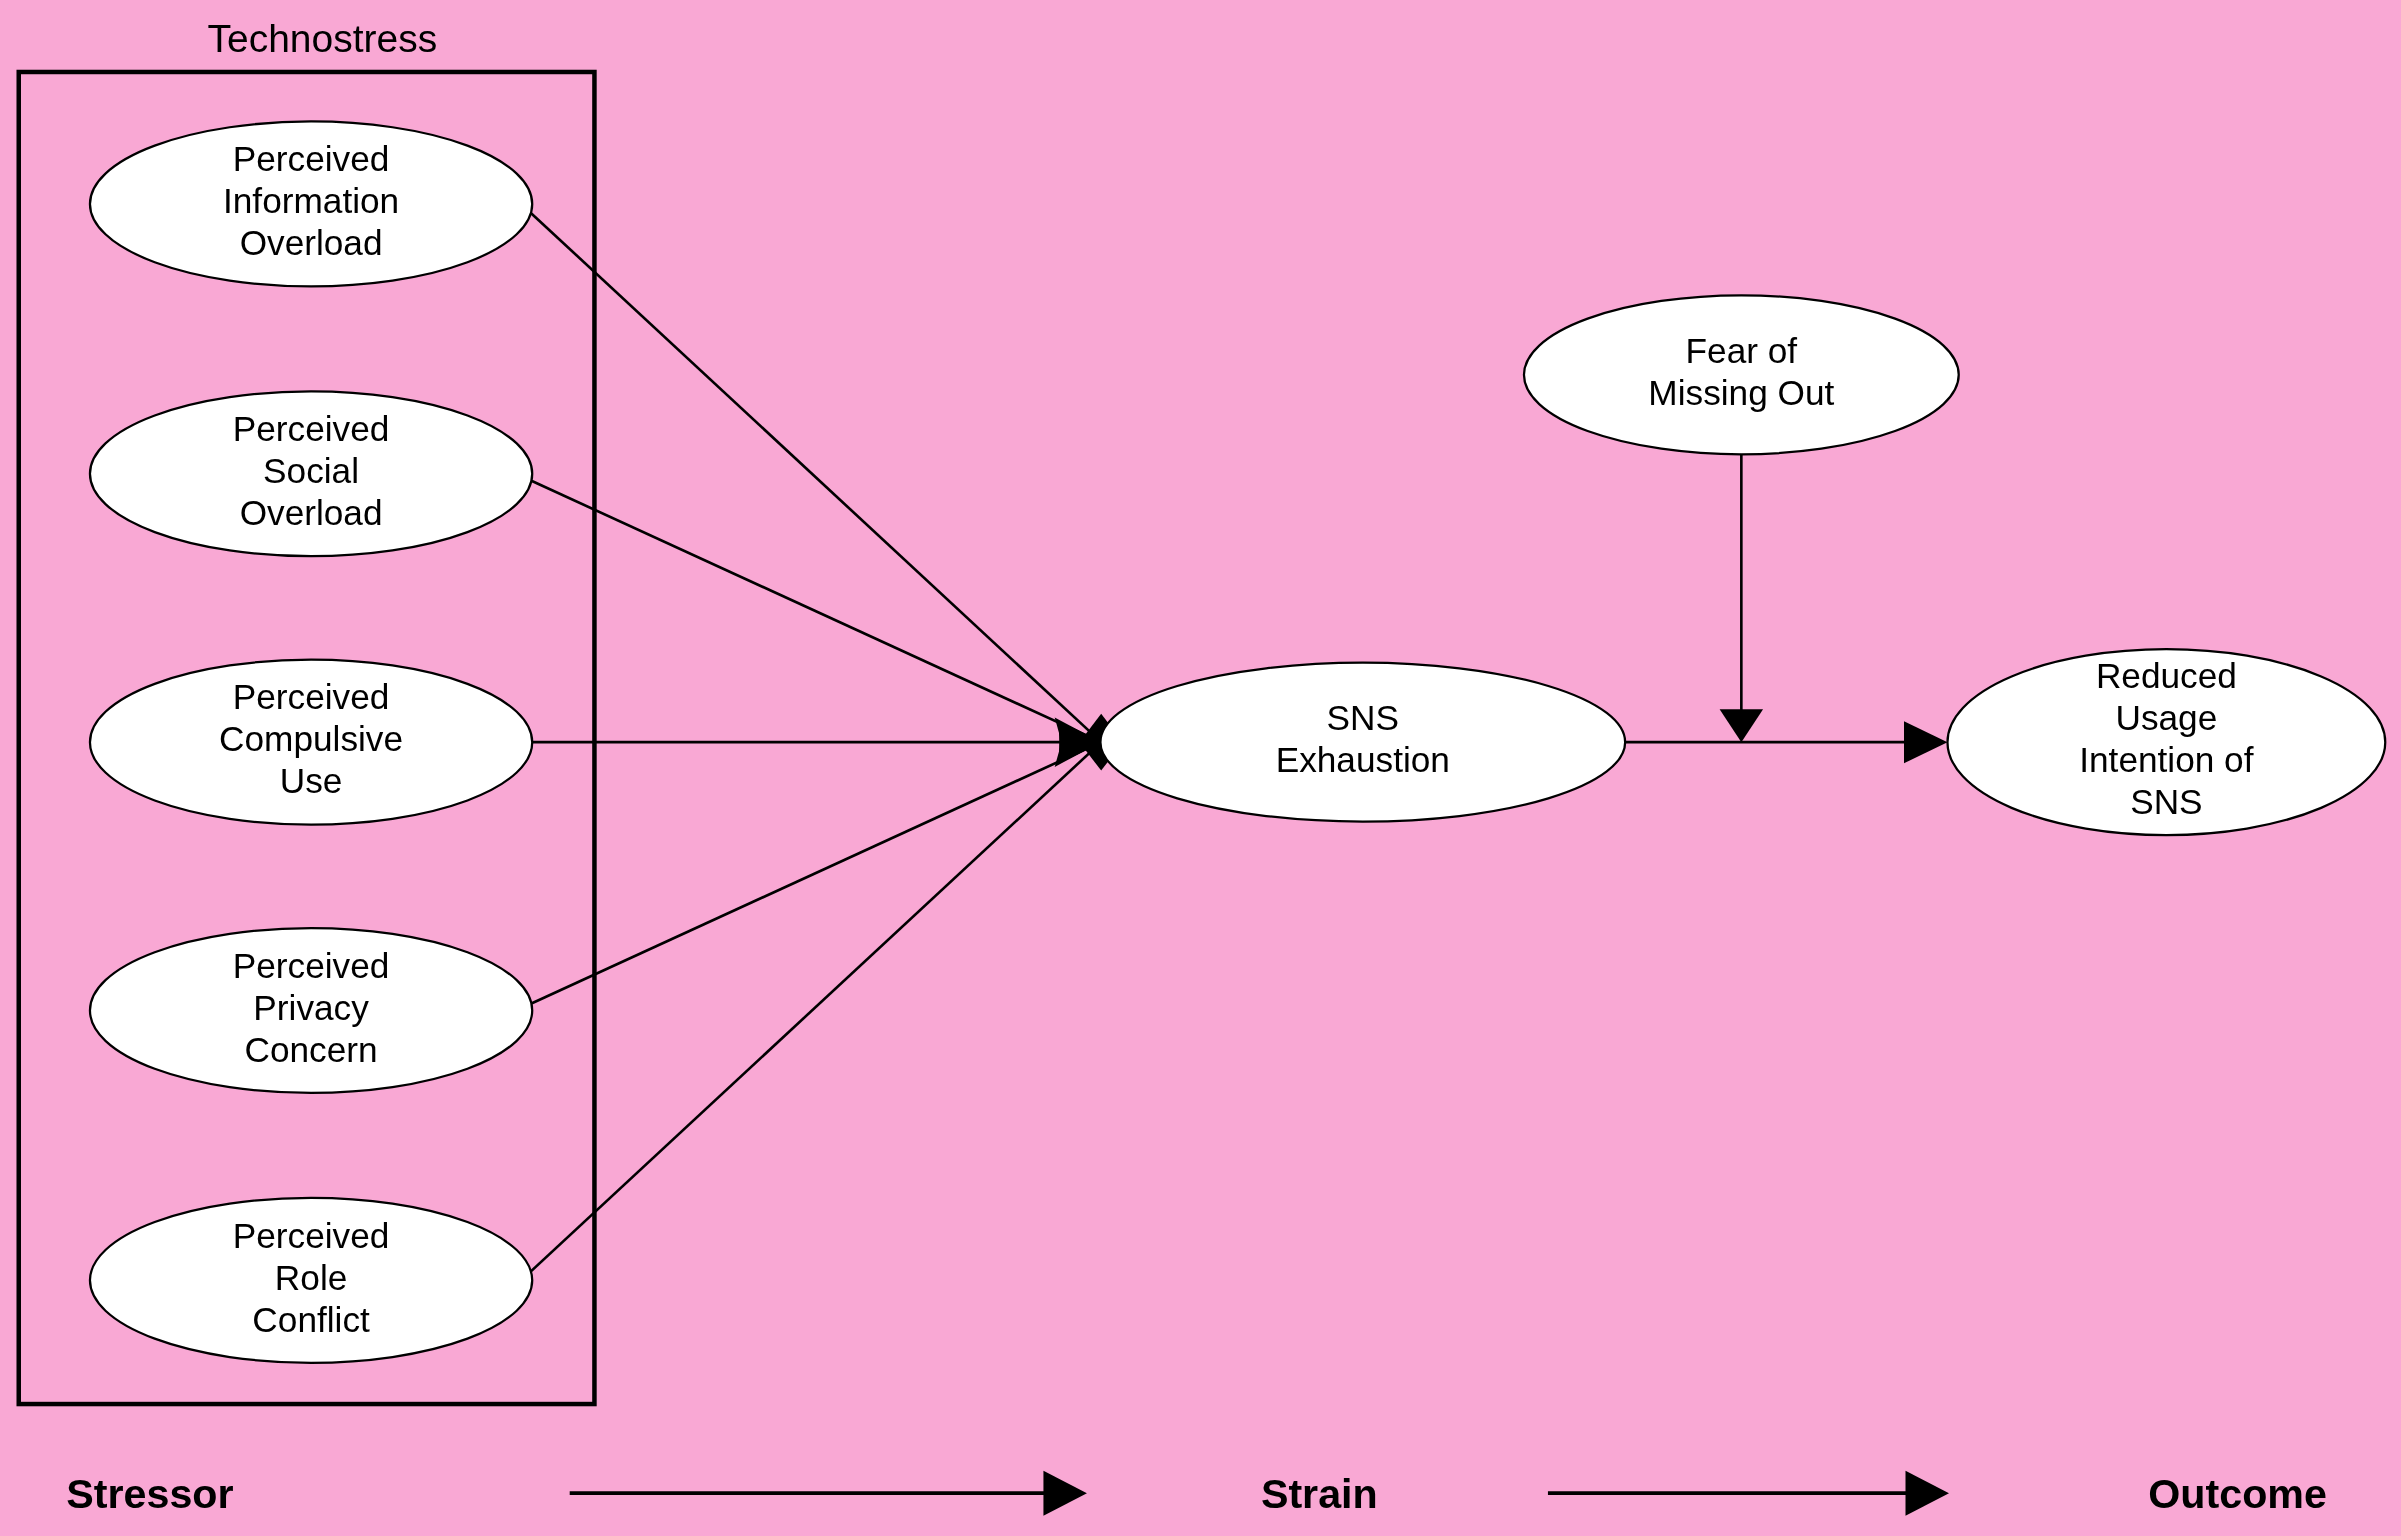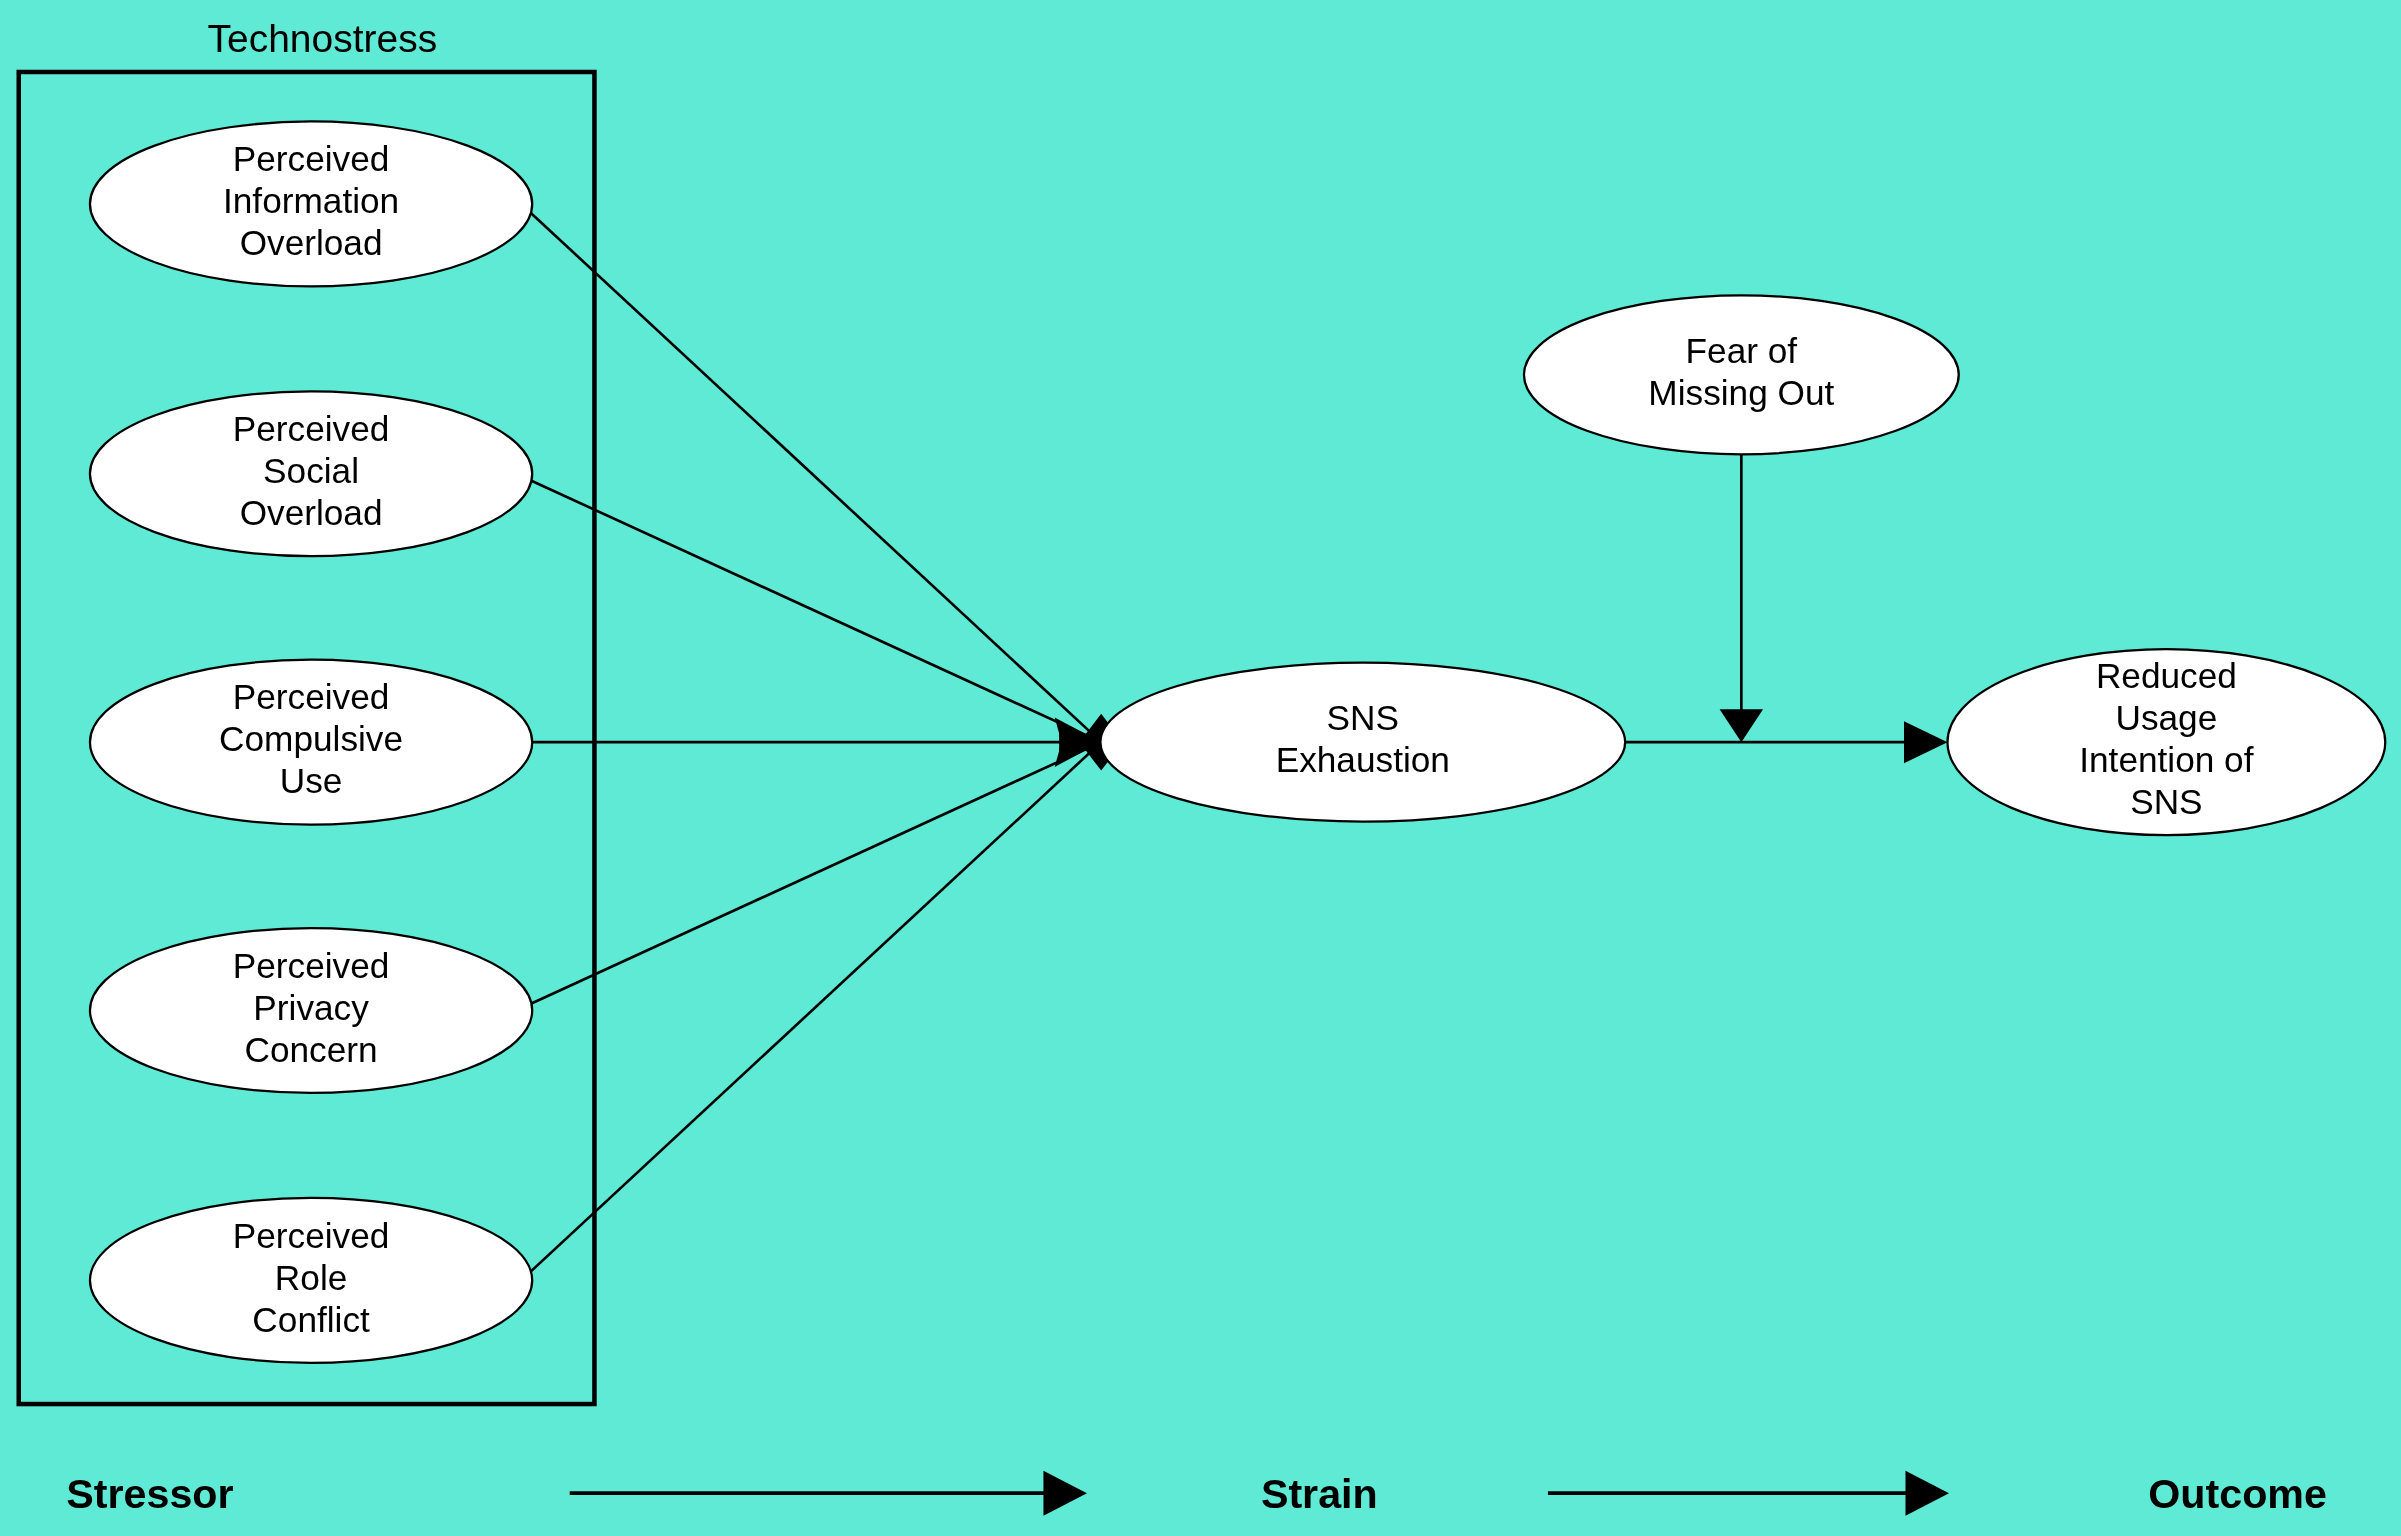--- a/index.html
+++ b/index.html
@@ -11,21 +11,21 @@
   body {
     width: 2401px;
     height: 1536px;
     font-family: "Liberation Sans", sans-serif;
     overflow: hidden;
   }
   #stage {
     position: relative;
     width: 2401px;
     height: 1536px;
-    background: #5eead4;
+    background: #f9a8d4;
   }
   #diagram {
     position: absolute;
     top: 0;
     left: 0;
     width: 2401px;
     height: 1536px;
   }
   .node-text {
     font-family: "Liberation Sans", sans-serif;

